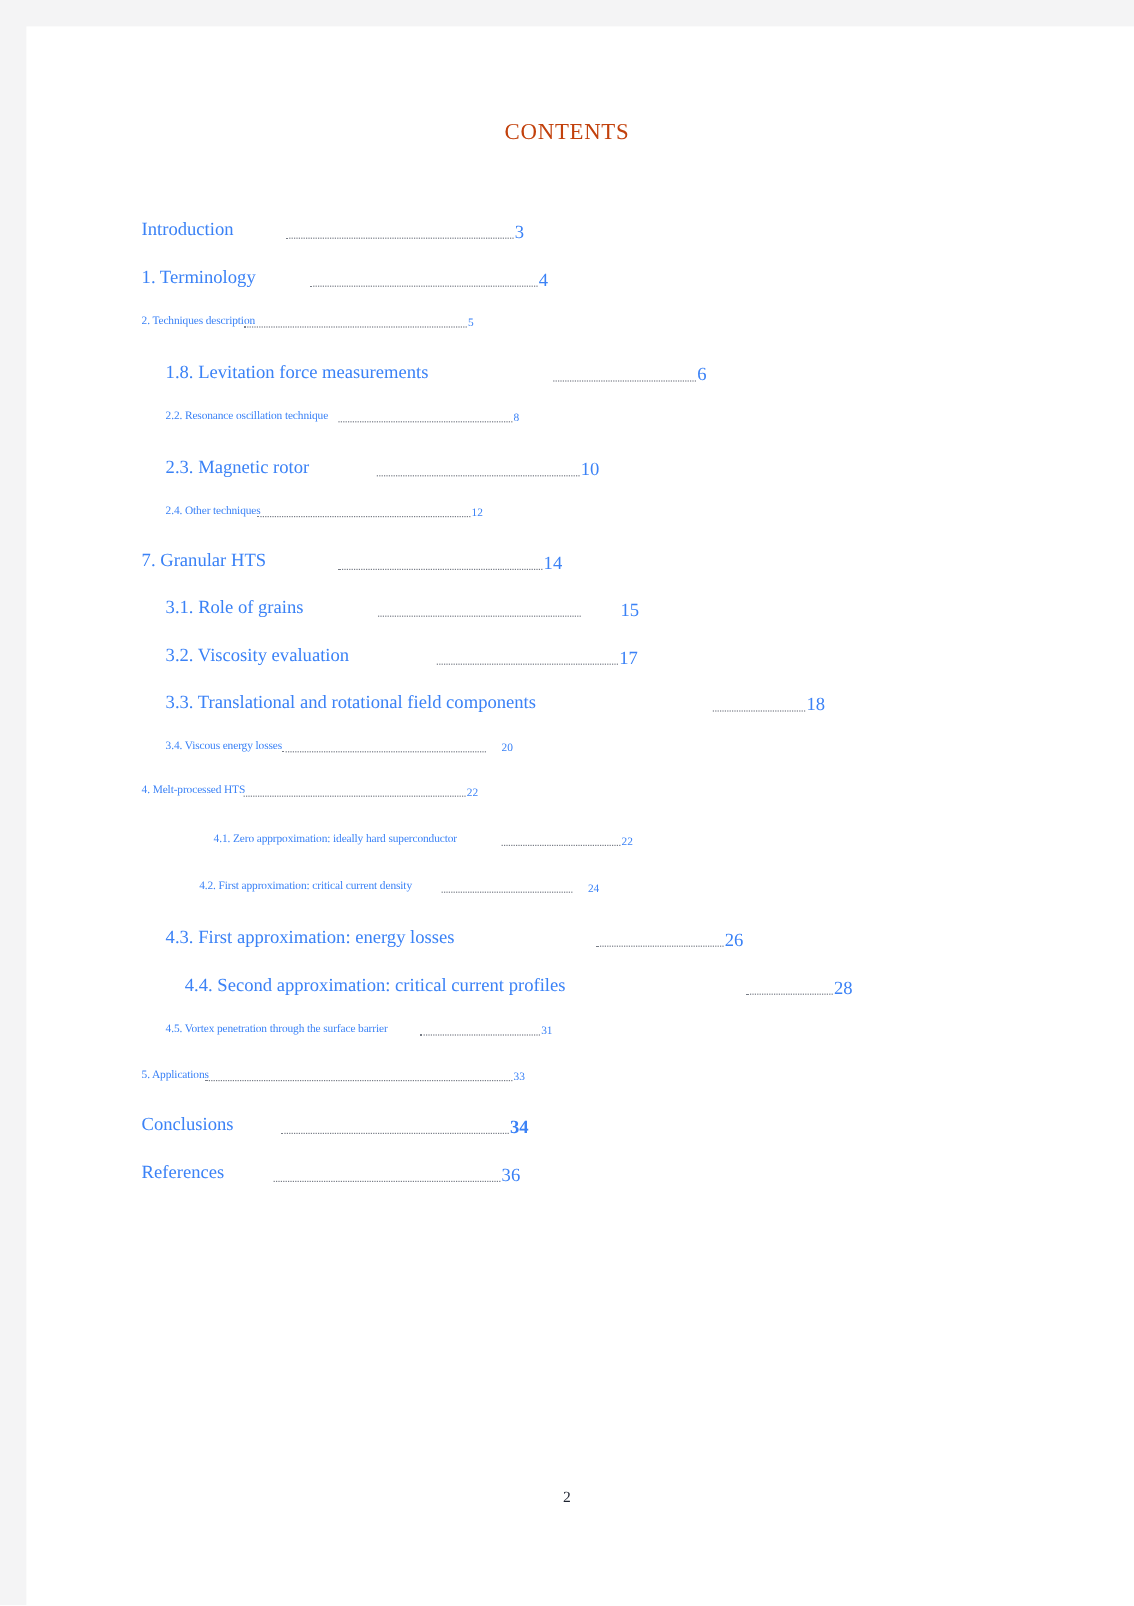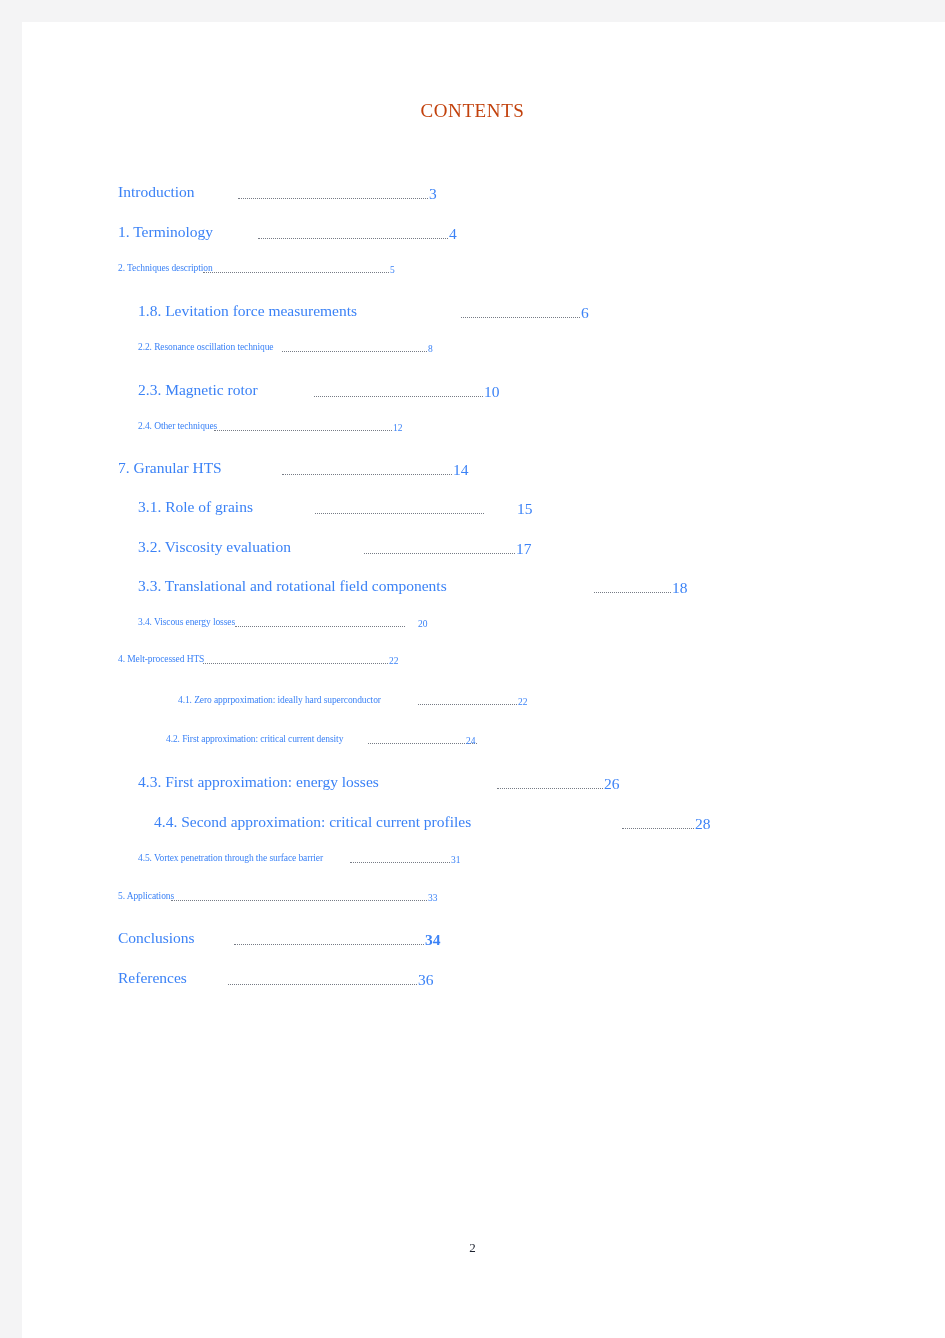--- a/index.html
+++ b/index.html
@@ -104,21 +104,21 @@
       <div class="toc-entry sz-sm" style="left: 138px; top: 343px;"><span class="etext">2.2. Resonance oscillation technique</span><span class="leader" style="left: 144px; width: 145px;"></span><span class="pnum" style="left: 290px;">8</span></div>
       <div class="toc-entry sz-lg" style="left: 138px; top: 382px;"><span class="etext">2.3. Magnetic rotor</span><span class="leader" style="left: 176px; width: 169px;"></span><span class="pnum" style="left: 346px;">10</span></div>
       <div class="toc-entry sz-sm" style="left: 138px; top: 422px;"><span class="etext">2.4. Other techniques</span><span class="leader" style="left: 76px; width: 178px;"></span><span class="pnum" style="left: 255px;">12</span></div>
       <div class="toc-entry sz-lg" style="left: 118px; top: 460px;"><span class="etext">7. Granular HTS</span><span class="leader" style="left: 164px; width: 170px;"></span><span class="pnum" style="left: 335px;">14</span></div>
       <div class="toc-entry sz-lg" style="left: 138px; top: 499px;"><span class="etext">3.1. Role of grains</span><span class="leader" style="left: 177px; width: 169px;"></span><span class="pnum" style="left: 363px; margin-left: 16px;">15</span></div>
       <div class="toc-entry sz-lg" style="left: 138px; top: 539px;"><span class="etext">3.2. Viscosity evaluation</span><span class="leader" style="left: 226px; width: 151px;"></span><span class="pnum" style="left: 378px;">17</span></div>
       <div class="toc-entry sz-lg" style="left: 138px; top: 578px;"><span class="etext">3.3. Translational and rotational field components</span><span class="leader" style="left: 456px; width: 77px;"></span><span class="pnum" style="left: 534px;">18</span></div>
       <div class="toc-entry sz-sm" style="left: 138px; top: 618px;"><span class="etext">3.4. Viscous energy losses</span><span class="leader" style="left: 97px; width: 170px;"></span><span class="pnum" style="left: 268px; margin-left: 12px;">20</span></div>
       <div class="toc-entry sz-sm" style="left: 118px; top: 655px;"><span class="etext">4. Melt-processed HTS</span><span class="leader" style="left: 85px; width: 185px;"></span><span class="pnum" style="left: 271px;">22</span></div>
       <div class="toc-entry sz-sm" style="left: 138px; top: 696px; margin-left: 40px;"><span class="etext">4.1. Zero apprpoximation: ideally hard superconductor</span><span class="leader" style="left: 240px; width: 99px;"></span><span class="pnum" style="left: 340px;">22</span></div>
-      <div class="toc-entry sz-sm" style="left: 138px; top: 735px; margin-left: 28px;"><span class="etext">4.2. First approximation: critical current density</span><span class="leader" style="left: 202px; width: 109px;"></span><span class="pnum" style="left: 300px;">24</span></div>
+      <div class="toc-entry sz-sm" style="left: 138px; top: 735px; margin-left: 28px;"><span class="etext">4.2. First approximation: critical current density</span><span class="leader" style="left: 202px; width: 109px;"></span><span class="pnum" style="left: 324px;">24</span></div>
       <div class="toc-entry sz-lg" style="left: 138px; top: 774px;"><span class="etext">4.3. First approximation: energy losses</span><span class="leader" style="left: 359px; width: 106px;"></span><span class="pnum" style="left: 466px;">26</span></div>
       <div class="toc-entry sz-lg" style="left: 138px; top: 814px; margin-left: 16px;"><span class="etext">4.4. Second approximation: critical current profiles</span><span class="leader" style="left: 468px; width: 72px;"></span><span class="pnum" style="left: 541px;">28</span></div>
       <div class="toc-entry sz-sm" style="left: 138px; top: 854px;"><span class="etext">4.5. Vortex penetration through the surface barrier</span><span class="leader" style="left: 212px; width: 100px;"></span><span class="pnum" style="left: 313px;">31</span></div>
       <div class="toc-entry sz-sm" style="left: 118px; top: 892px;"><span class="etext">5. Applications</span><span class="leader" style="left: 53px; width: 256px;"></span><span class="pnum" style="left: 310px;">33</span></div>
       <div class="toc-entry sz-lg" style="left: 118px; top: 930px;"><span class="etext">Conclusions</span><span class="leader" style="left: 116px; width: 190px;"></span><span class="pnum" style="left: 307px; font-weight: bold;">34</span></div>
       <div class="toc-entry sz-lg" style="left: 118px; top: 970px;"><span class="etext">References</span><span class="leader" style="left: 110px; width: 189px;"></span><span class="pnum" style="left: 300px;">36</span></div>
     </div>
 
   <div class="page-number">2</div>
 

